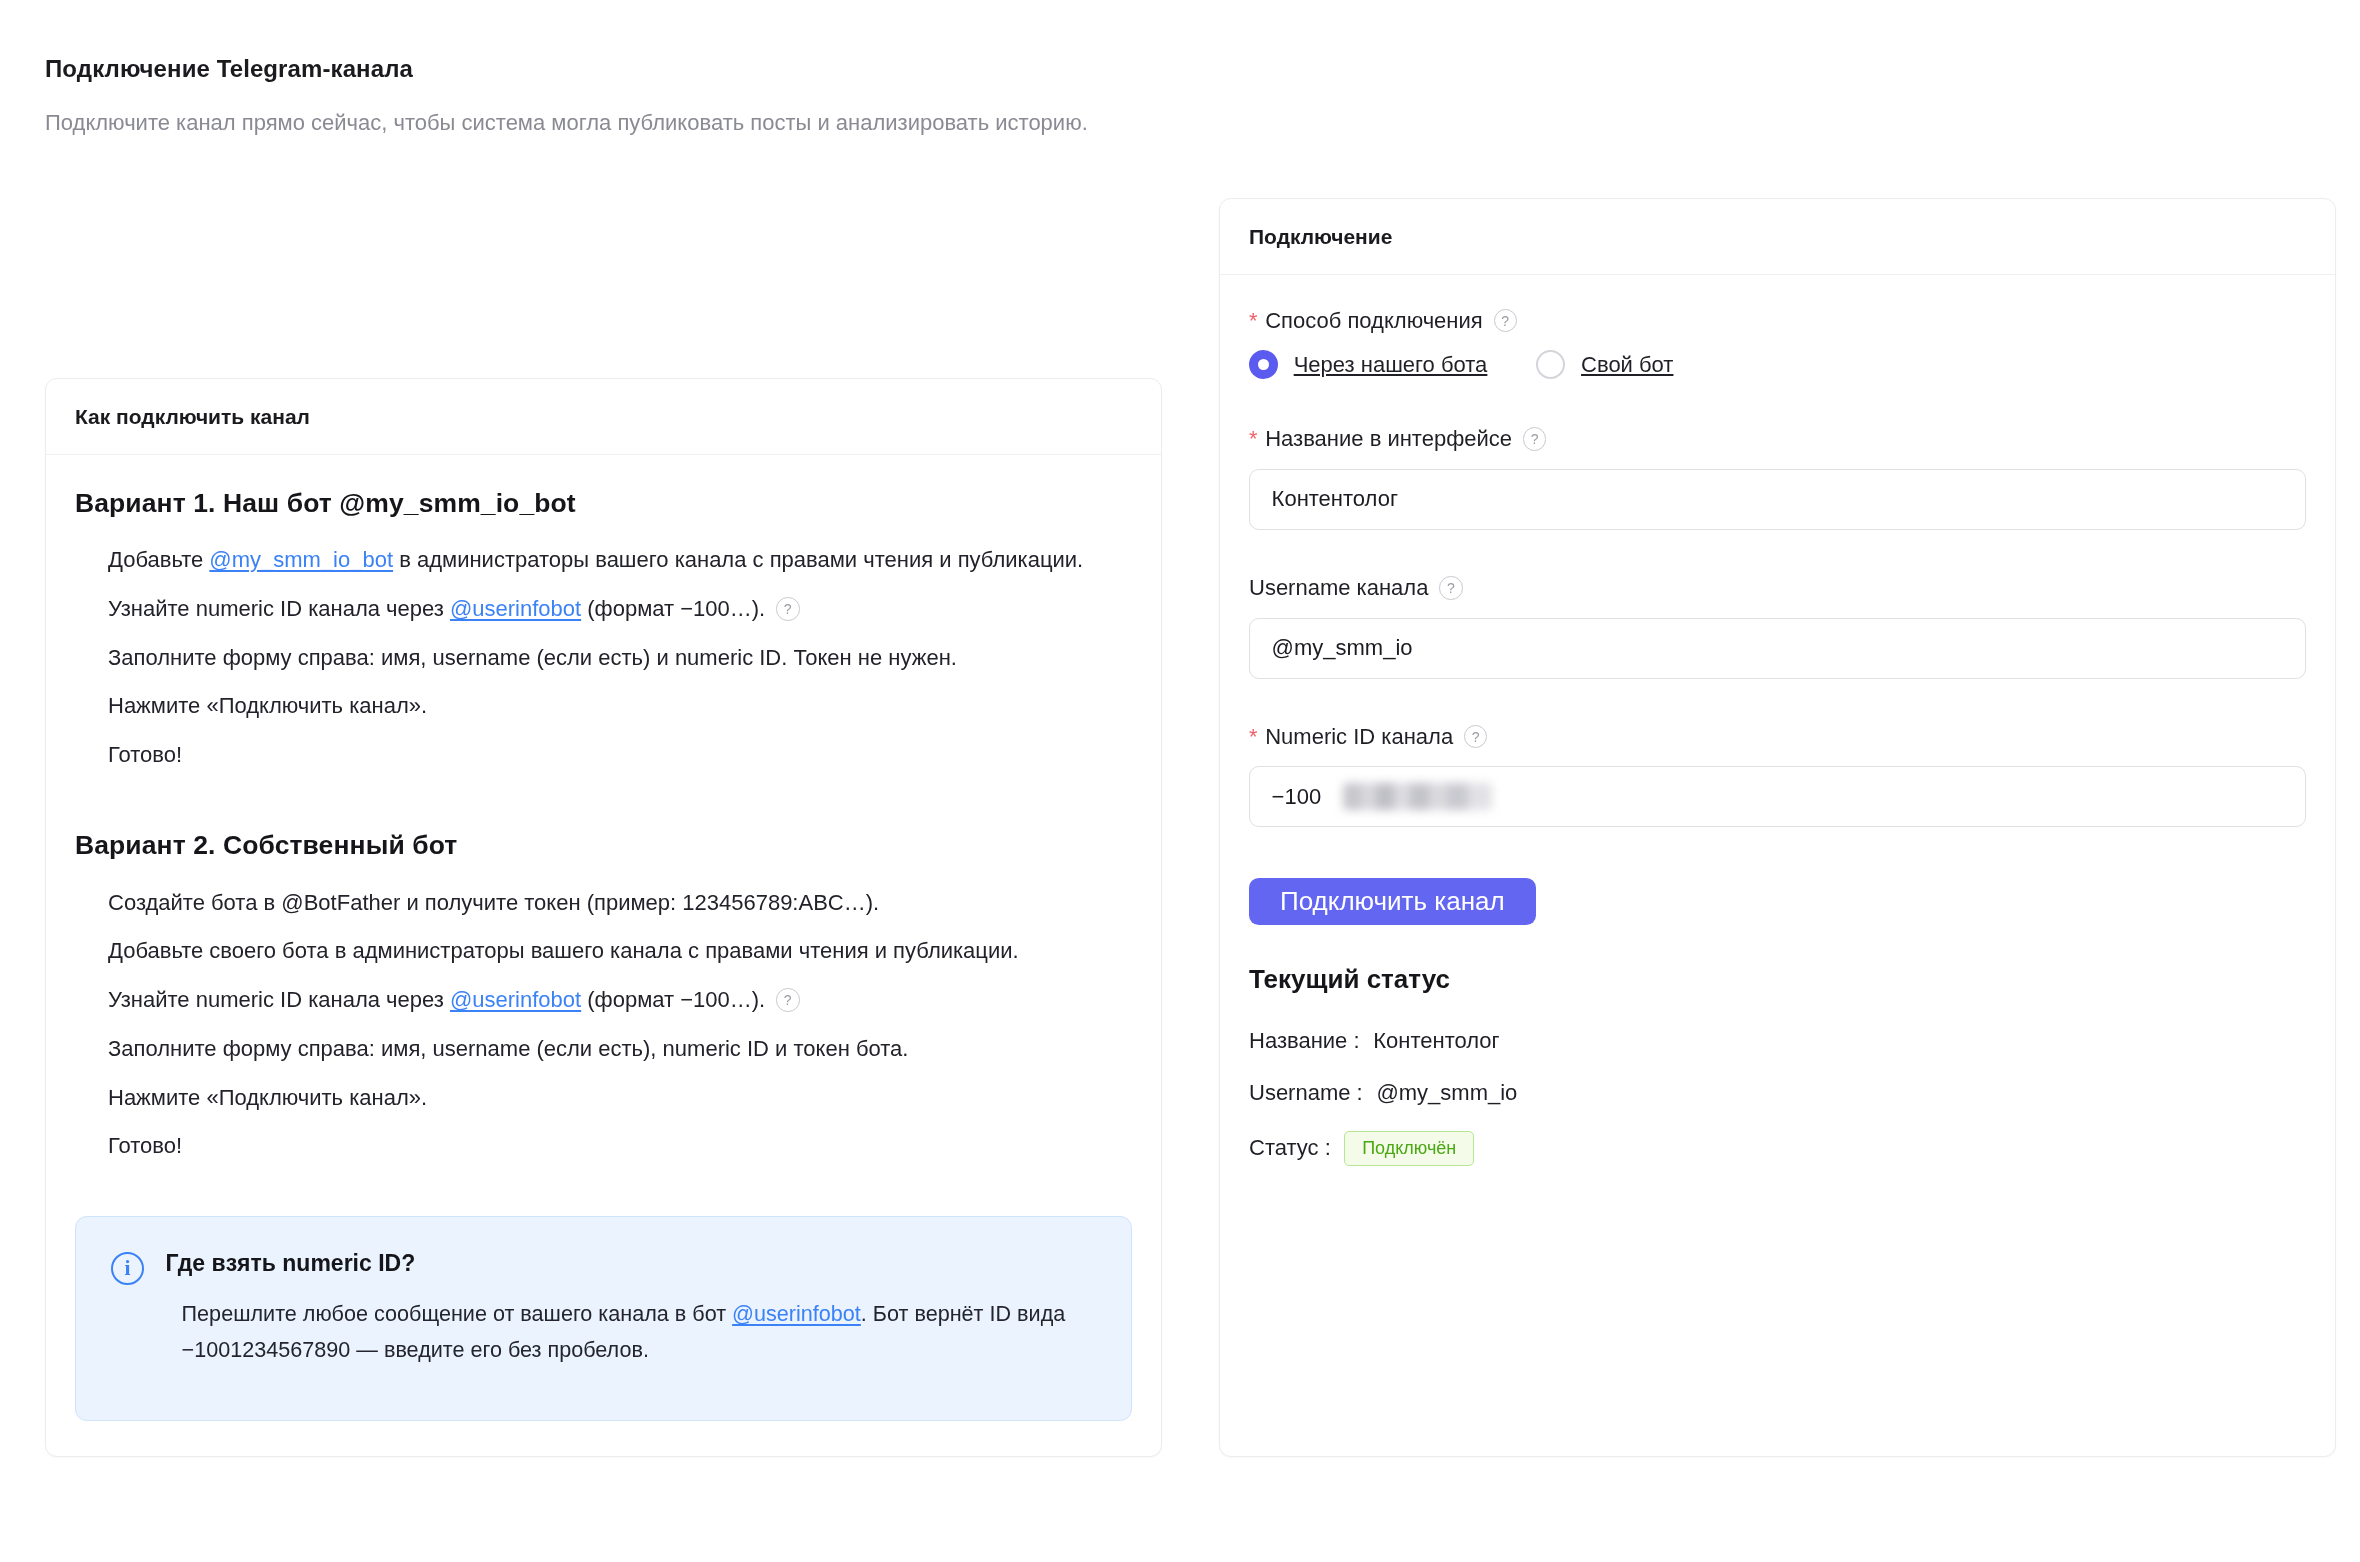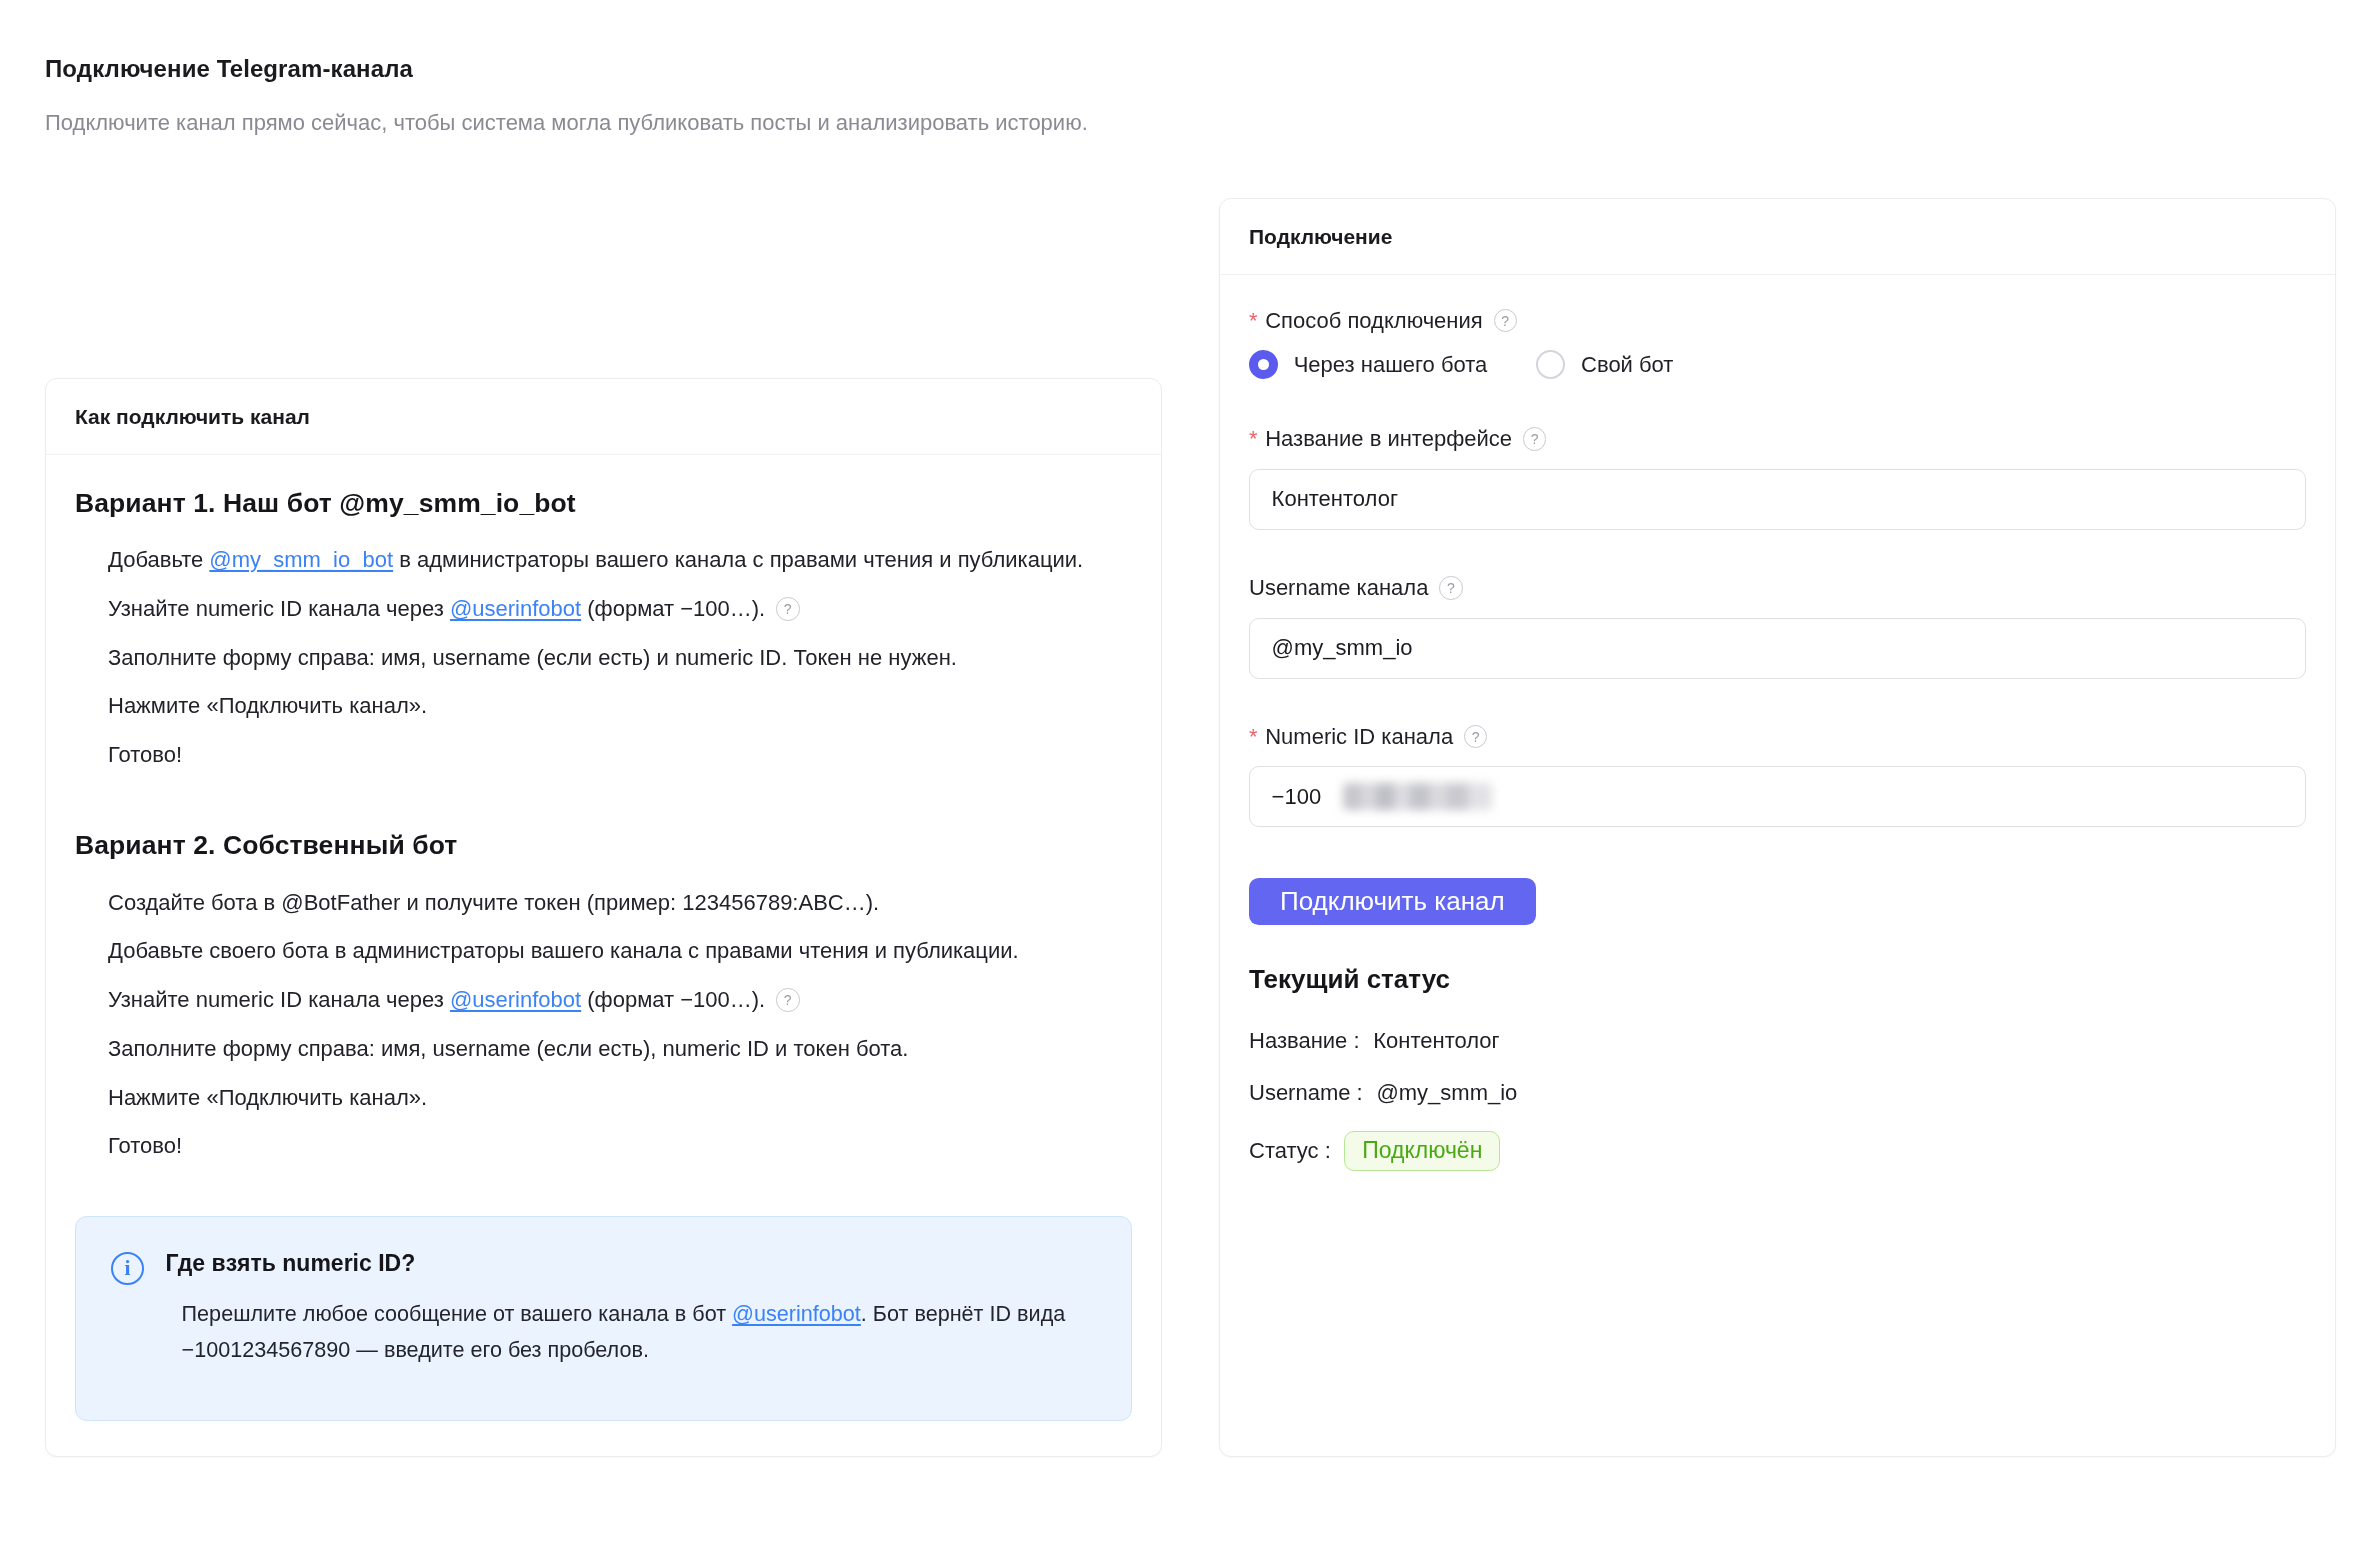--- a/index.html
+++ b/index.html
@@ -172,21 +172,21 @@
   }
   .radio-dot.on::after {
     content: "";
     position: absolute;
     left: 50%; top: 50%;
     width: 10.8px; height: 10.8px;
     margin: -5.4px 0 0 -5.4px;
     border-radius: 50%;
     background: #ffffff;
   }
-  .radio-label { font-size: 22px; color: #1f1f26; }
+  .radio-label { font-size: 22px; color: #1f1f26; text-decoration: underline; }
 
   .field-block { margin-bottom: 45px; }
   .text-input {
     width: 100%;
     height: 61px;
     border: 1px solid #dfdfe4;
     border-radius: 9.8px;
     padding: 0 21.6px;
     font-size: 22px;
     font-family: "Liberation Sans", "DejaVu Sans", sans-serif;
@@ -233,23 +233,23 @@
     display: flex;
     align-items: center;
     gap: 13.7px;
   }
   .status-key { color: #1f1f26; }
   .badge {
     display: inline-block;
     border: 1px solid #b7e694;
     background: #f4fce9;
     color: #4aa814;
-    border-radius: 10px;
+    border-radius: 5px;
     padding: 6.9px 16.7px 7.8px 16.7px;
-    font-size: 23px;
+    font-size: 18px;
     line-height: 1;
   }
 </style>
 </head>
 <body>
 
 <div class="page">
 
   <h1 class="page-title">Подключение Telegram-канала</h1>
   <p class="page-subtitle">Подключите канал прямо сейчас, чтобы система могла публиковать посты и анализировать историю.</p>

